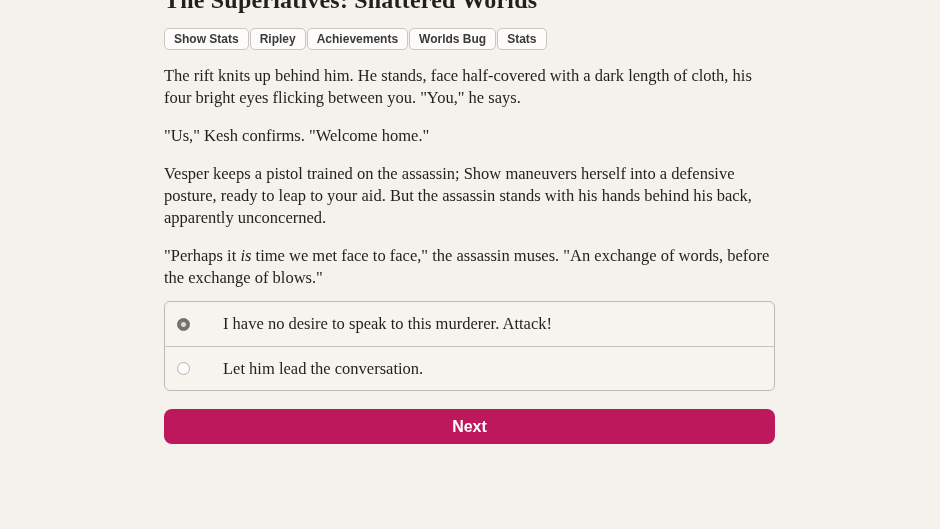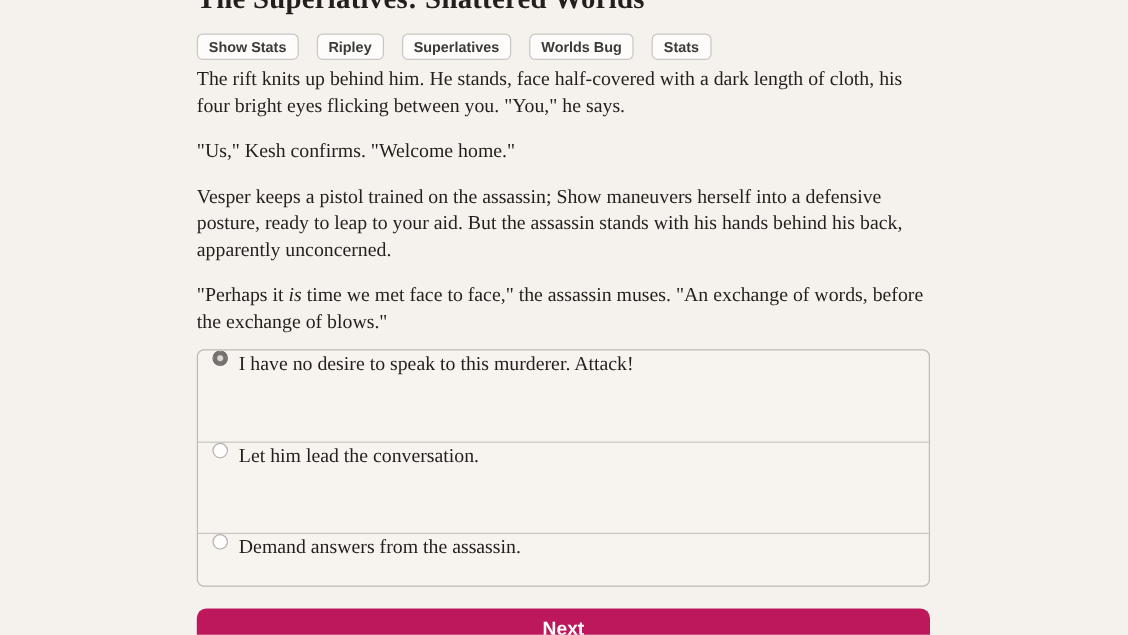--- a/index.html
+++ b/index.html
@@ -23,56 +23,58 @@
     white-space: nowrap;
   }
   .byline {
     font-size: 18px;
     line-height: 20px;
     margin-top: 16px;
   }
   .toolbar {
     margin-top: 14px;
     display: flex;
-    gap: 15px;
+    gap: 1px;
     font-family: "Liberation Sans", sans-serif;
   }
   .tool-btn {
     font-family: "Liberation Sans", sans-serif;
     font-size: 12px;
     font-weight: 600;
     color: #3a3a3a;
     background: #fdfcfb;
     border: 1px solid #c9c6c1;
     border-radius: 5px;
     padding: 3px 9px;
     line-height: 14px;
     cursor: pointer;
   }
   .story p {
     font-size: 16.5px;
     line-height: 22px;
     margin-top: 16px;
     max-width: 611px;
   }
-  .story p:first-child { margin-top: 5px; }
+  .story p:first-child { margin-top: 15px; }
   .choices {
     margin-top: 12px;
     border: 1px solid #bdbab5;
     border-radius: 6px;
     background: #f7f4f0;
     overflow: hidden;
   }
   .choice-row {
     display: flex;
+    align-items: center;
     height: 44px;
     padding: 0 12px;
     cursor: pointer;
+    gap: 24px;
   }
-  .choice-row + .choice-row { border-top: 1px solid #c8c5c0; margin-top: 32px; }
+  .choice-row + .choice-row { border-top: 1px solid #c8c5c0; }
   .radio {
     width: 13px; height: 13px;
     border-radius: 50%;
     border: 1px solid #b5b2ae;
     background: #fdfdfd;
     margin-right: 9px;
     flex: none;
   }
   .radio.selected {
     border: 1px solid #6b6967;
@@ -101,42 +103,38 @@
 <body>
 
 <div class="content">
 
   <h1 class="title">The Superlatives: Shattered Worlds</h1>
 
 
   <div class="toolbar">
     <button class="tool-btn">Show Stats</button>
     <button class="tool-btn">Ripley</button>
-    <button class="tool-btn">Superlatives</button>
+    <button class="tool-btn">Achievements</button>
     <button class="tool-btn">Worlds Bug</button>
     <button class="tool-btn">Stats</button>
   </div>
 
   <div class="story">
     <p>The rift knits up behind him. He stands, face half-covered with a dark length of cloth, his four bright eyes flicking between you. "You," he says.</p>
     <p>"Us," Kesh confirms. "Welcome home."</p>
     <p>Vesper keeps a pistol trained on the assassin; Show maneuvers herself into a defensive posture, ready to leap to your aid. But the assassin stands with his hands behind his back, apparently unconcerned.</p>
     <p><span>"Perhaps it </span><em>is</em><span> time we met face to face," the assassin muses. "An exchange of words, before the exchange of blows."</span></p>
   </div>
 
   <div class="choices">
     <div class="choice-row">
       <span class="radio selected"></span>
       <span class="choice-label">I have no desire to speak to this murderer. Attack!</span>
     </div>
     <div class="choice-row">
       <span class="radio"></span>
       <span class="choice-label">Let him lead the conversation.</span>
     </div>
-    <div class="choice-row">
-      <span class="radio"></span>
-      <span class="choice-label">Demand answers from the assassin.</span>
-    </div>
   </div>
 
   <button class="next-btn">Next</button>
 
 </div>
 
 </body></html>

